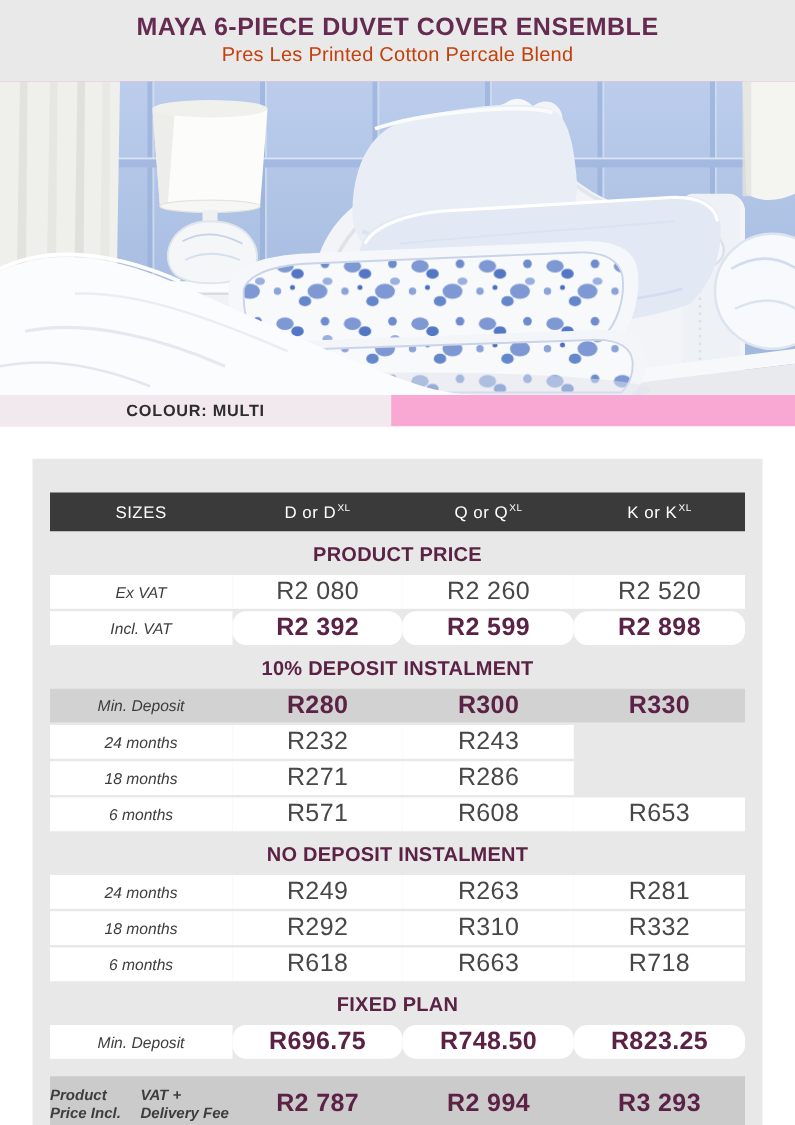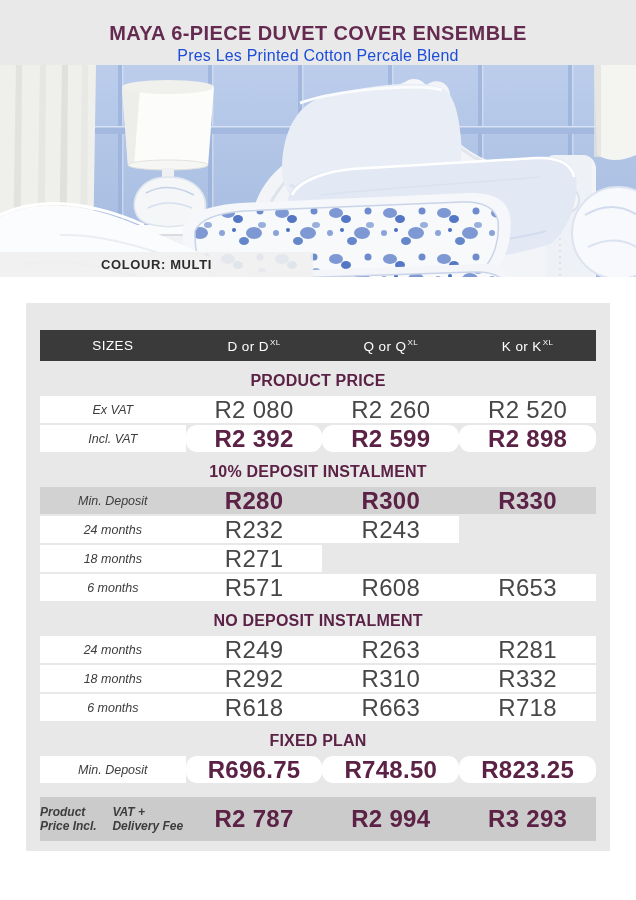--- a/index.html
+++ b/index.html
@@ -16,31 +16,31 @@
   *{margin:0;padding:0;box-sizing:border-box;}
   html,body{background:#ffffff;}
   body{
     width:636px;height:900px;margin:0 auto;overflow:hidden;
     font-family:"Liberation Sans", sans-serif;
     position:relative;
   }
   
   .banner{
     height:65px;background:var(--banner-bg);
-    display:flex;flex-direction:column;align-items:center;justify-content:flex-end;
+    display:flex;flex-direction:column;align-items:center;justify-content:center;
     gap:2px;
   }
   .banner .title{
     color:var(--title-plum);font-size:20px;font-weight:bold;letter-spacing:.4px;
   }
   .banner .subtitle{
-    color:#1d4ed8;font-size:16px;letter-spacing:.2px;
+    color:#c2410c;font-size:16px;letter-spacing:.2px;
   }
   
-  .hero{position:relative;height:212px;overflow:hidden;background:#f9a8d4;text-decoration:underline;}
+  .hero{position:relative;height:276px;overflow:hidden;background:#f9a8d4;text-decoration:underline;}
   .hero svg{display:block;}
   .colour-bar{
     position:absolute;left:0;bottom:0;width:313px;height:25px;
     background:rgba(240,240,240,.9);
     display:flex;align-items:center;justify-content:center;
     font-size:13px;font-weight:bold;color:#2d2d2d;letter-spacing:.6px;
   }
   
   .card{
     margin:26px 26px 0 26px;background:var(--card-bg);
@@ -56,21 +56,21 @@
     text-align:center;color:var(--accent);font-weight:bold;font-size:16px;
     margin:11px 0 6px 0;letter-spacing:.2px;
   }
   .row{
     display:grid;grid-template-columns:26.2% 1fr 1fr 1fr;gap:0;margin-bottom:2px;
   }
   .cell{
     background:#fff;height:27px;display:flex;align-items:center;justify-content:center;
   }
   .cell.label{font-style:italic;font-size:12.5px;color:var(--label-gray);}
-  .cell.value{font-size:24px;color:var(--value-gray);letter-spacing:.3px;}
+  .cell.value{font-size:20px;color:var(--value-gray);letter-spacing:.3px;}
   .row.accent .cell.value{color:var(--accent);font-weight:bold;border-radius:11px;}
   .row.grayrow{background:var(--row-gray);}
   .row.grayrow .cell{background:transparent;}
   .footer-row{
     margin-top:14px;background:var(--footer-gray);
     display:grid;grid-template-columns:26.2% 1fr 1fr 1fr;height:44px;
   }
   .footer-row .cell{background:transparent;height:44px;}
   .footer-row .cell.label{
     line-height:1.2;font-weight:bold;font-size:12px;
@@ -259,20 +259,21 @@
       <div class="cell value">R330</div>
     </div>
     <div class="row">
       <div class="cell label">24 months</div>
       <div class="cell value">R232</div>
       <div class="cell value">R243</div>
     </div>
     <div class="row">
       <div class="cell label">18 months</div>
       <div class="cell value">R271</div>
+      <div class="cell value">R286</div>
     </div>
     <div class="row">
       <div class="cell label">6 months</div>
       <div class="cell value">R571</div>
       <div class="cell value">R608</div>
       <div class="cell value">R653</div>
     </div>
   </div>
 
   <div>

